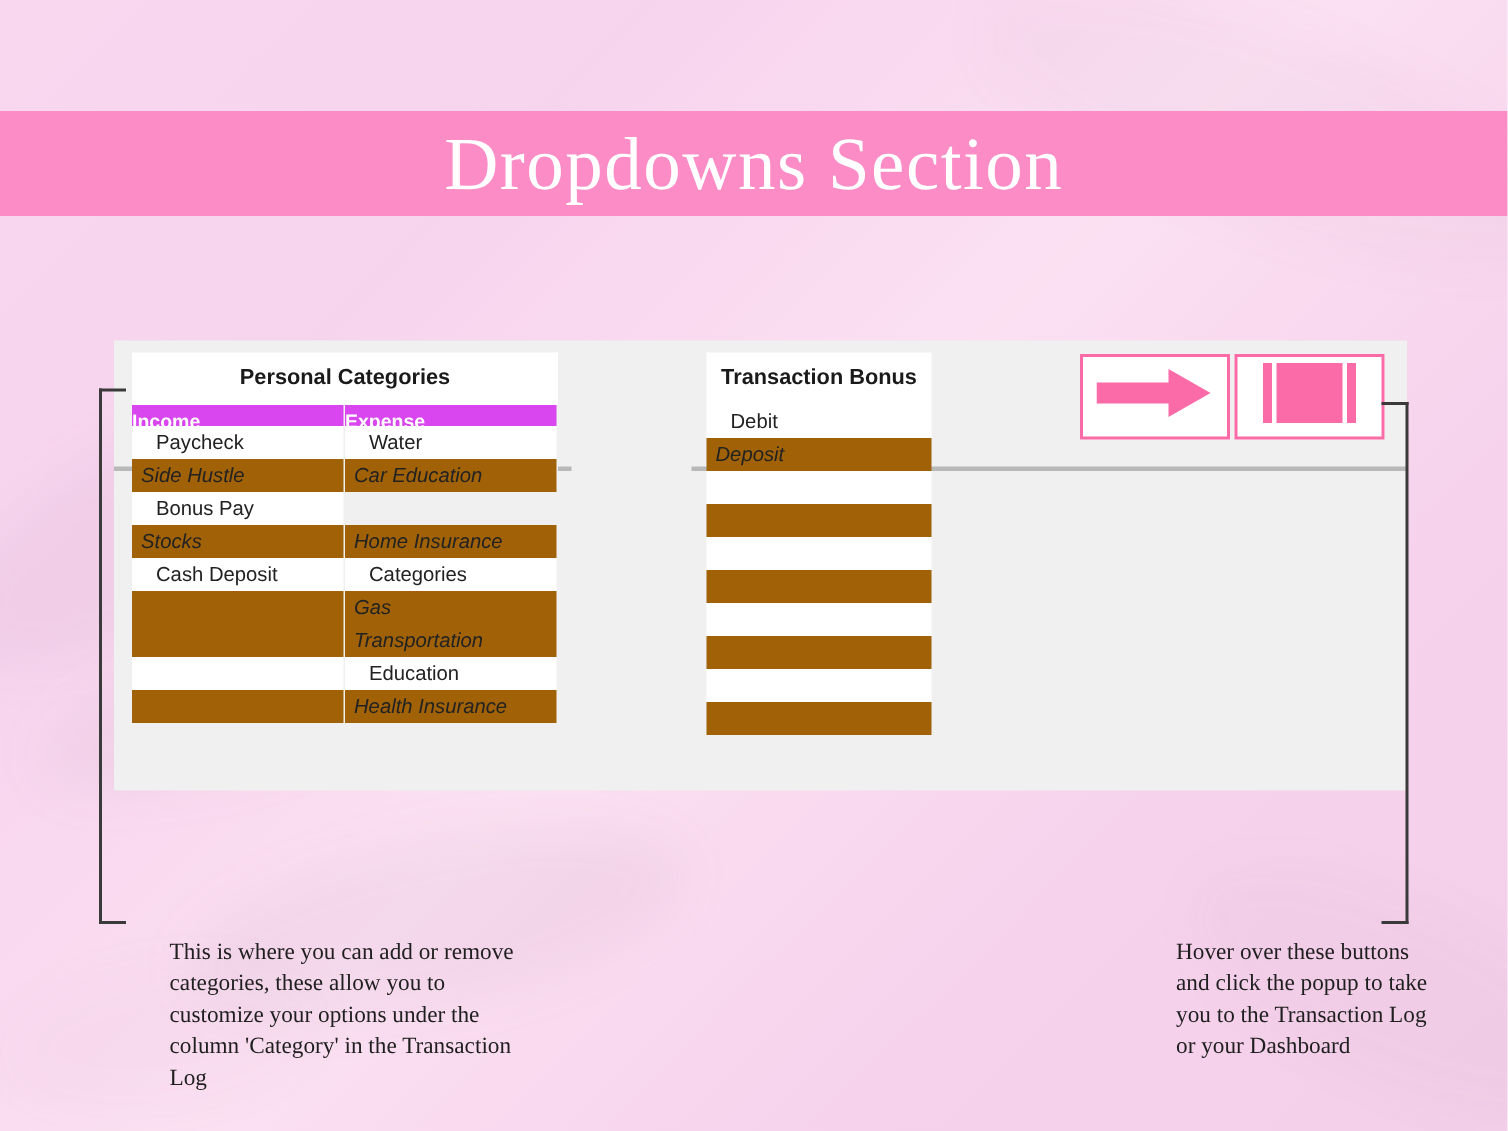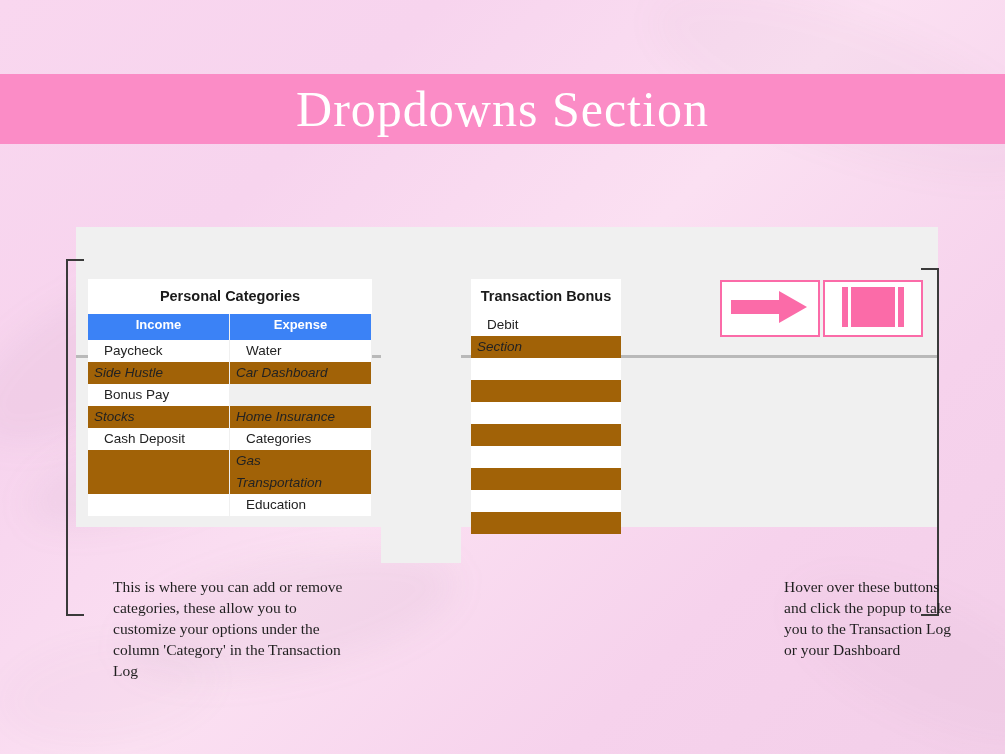--- a/index.html
+++ b/index.html
@@ -56,21 +56,20 @@
     top: 227px;
     width: 862px;
     height: 300px;
     background: #f0f0f0;
     box-sizing: border-box;
   }
   .sheet-inner {
     position: relative;
     width: 100%;
     height: 100%;
-    margin-top: 44px;
   }
   .grid-divider {
     position: absolute;
     left: 0;
     top: 84px;
     width: 862px;
     height: 3px;
     background: #b9b9b9;
   }
 
@@ -88,26 +87,26 @@
     font-weight: bold;
     font-size: 14.5px;
     color: #1a1a1a;
     height: 35px;
     line-height: 35px;
   }
   .subhead-row {
     display: flex;
   }
   .subhead {
-    background: #3b82f6;
+    background: #d946ef;
     color: #ffffff;
     font-weight: bold;
     font-size: 13px;
-    text-align: center;
-    height: 26px;
+    text-align: left;
+    height: 14px;
     line-height: 22px;
     box-sizing: border-box;
     border-right: 1px solid #f0f0f0;
   }
   .block.personal .subhead { width: 50%; }
   .block.transaction .subhead { width: 100%; border-right: none; }
 
   .body-rows { }
   .row {
     display: flex;
@@ -181,20 +180,21 @@
     border-left: none;
   }
 
   
   .callout {
     position: absolute;
     font-family: "Liberation Serif", serif;
     font-size: 15.5px;
     color: #1f1f1f;
     line-height: 21px;
+    margin-top: 48px;
   }
   .callout.left-note {
     left: 113px;
     top: 576px;
     width: 250px;
   }
   .callout.right-note {
     left: 784px;
     top: 576px;
     width: 175px;
@@ -226,21 +226,21 @@
         <div class="subhead">Income</div>
         <div class="subhead">Expense</div>
       </div>
       <div class="body-rows">
         <div class="row">
           <div class="cell odd">Paycheck</div>
           <div class="cell odd">Water</div>
         </div>
         <div class="row">
           <div class="cell even">Side Hustle</div>
-          <div class="cell even">Car Dashboard</div>
+          <div class="cell even">Car Education</div>
         </div>
         <div class="row">
           <div class="cell odd">Bonus Pay</div>
         </div>
         <div class="row">
           <div class="cell even">Stocks</div>
           <div class="cell even">Home Insurance</div>
         </div>
         <div class="row">
           <div class="cell odd">Cash Deposit</div>
@@ -250,32 +250,36 @@
           <div class="cell even"></div>
           <div class="cell even">Gas</div>
         </div>
         <div class="row">
           <div class="cell even"></div>
           <div class="cell even">Transportation</div>
         </div>
         <div class="row">
           <div class="cell odd"></div>
           <div class="cell odd">Education</div>
+        </div>
+        <div class="row">
+          <div class="cell even"></div>
+          <div class="cell even">Health Insurance</div>
         </div>
       </div>
     </div>
 
     <div class="block transaction">
       <div class="block-header">Transaction Bonus</div>
       <div class="body-rows">
         <div class="row">
           <div class="cell odd">Debit</div>
         </div>
         <div class="row">
-          <div class="cell even">Section</div>
+          <div class="cell even">Deposit</div>
         </div>
         <div class="row">
           <div class="cell odd"></div>
         </div>
         <div class="row">
           <div class="cell even"></div>
         </div>
         <div class="row">
           <div class="cell odd"></div>
         </div>

